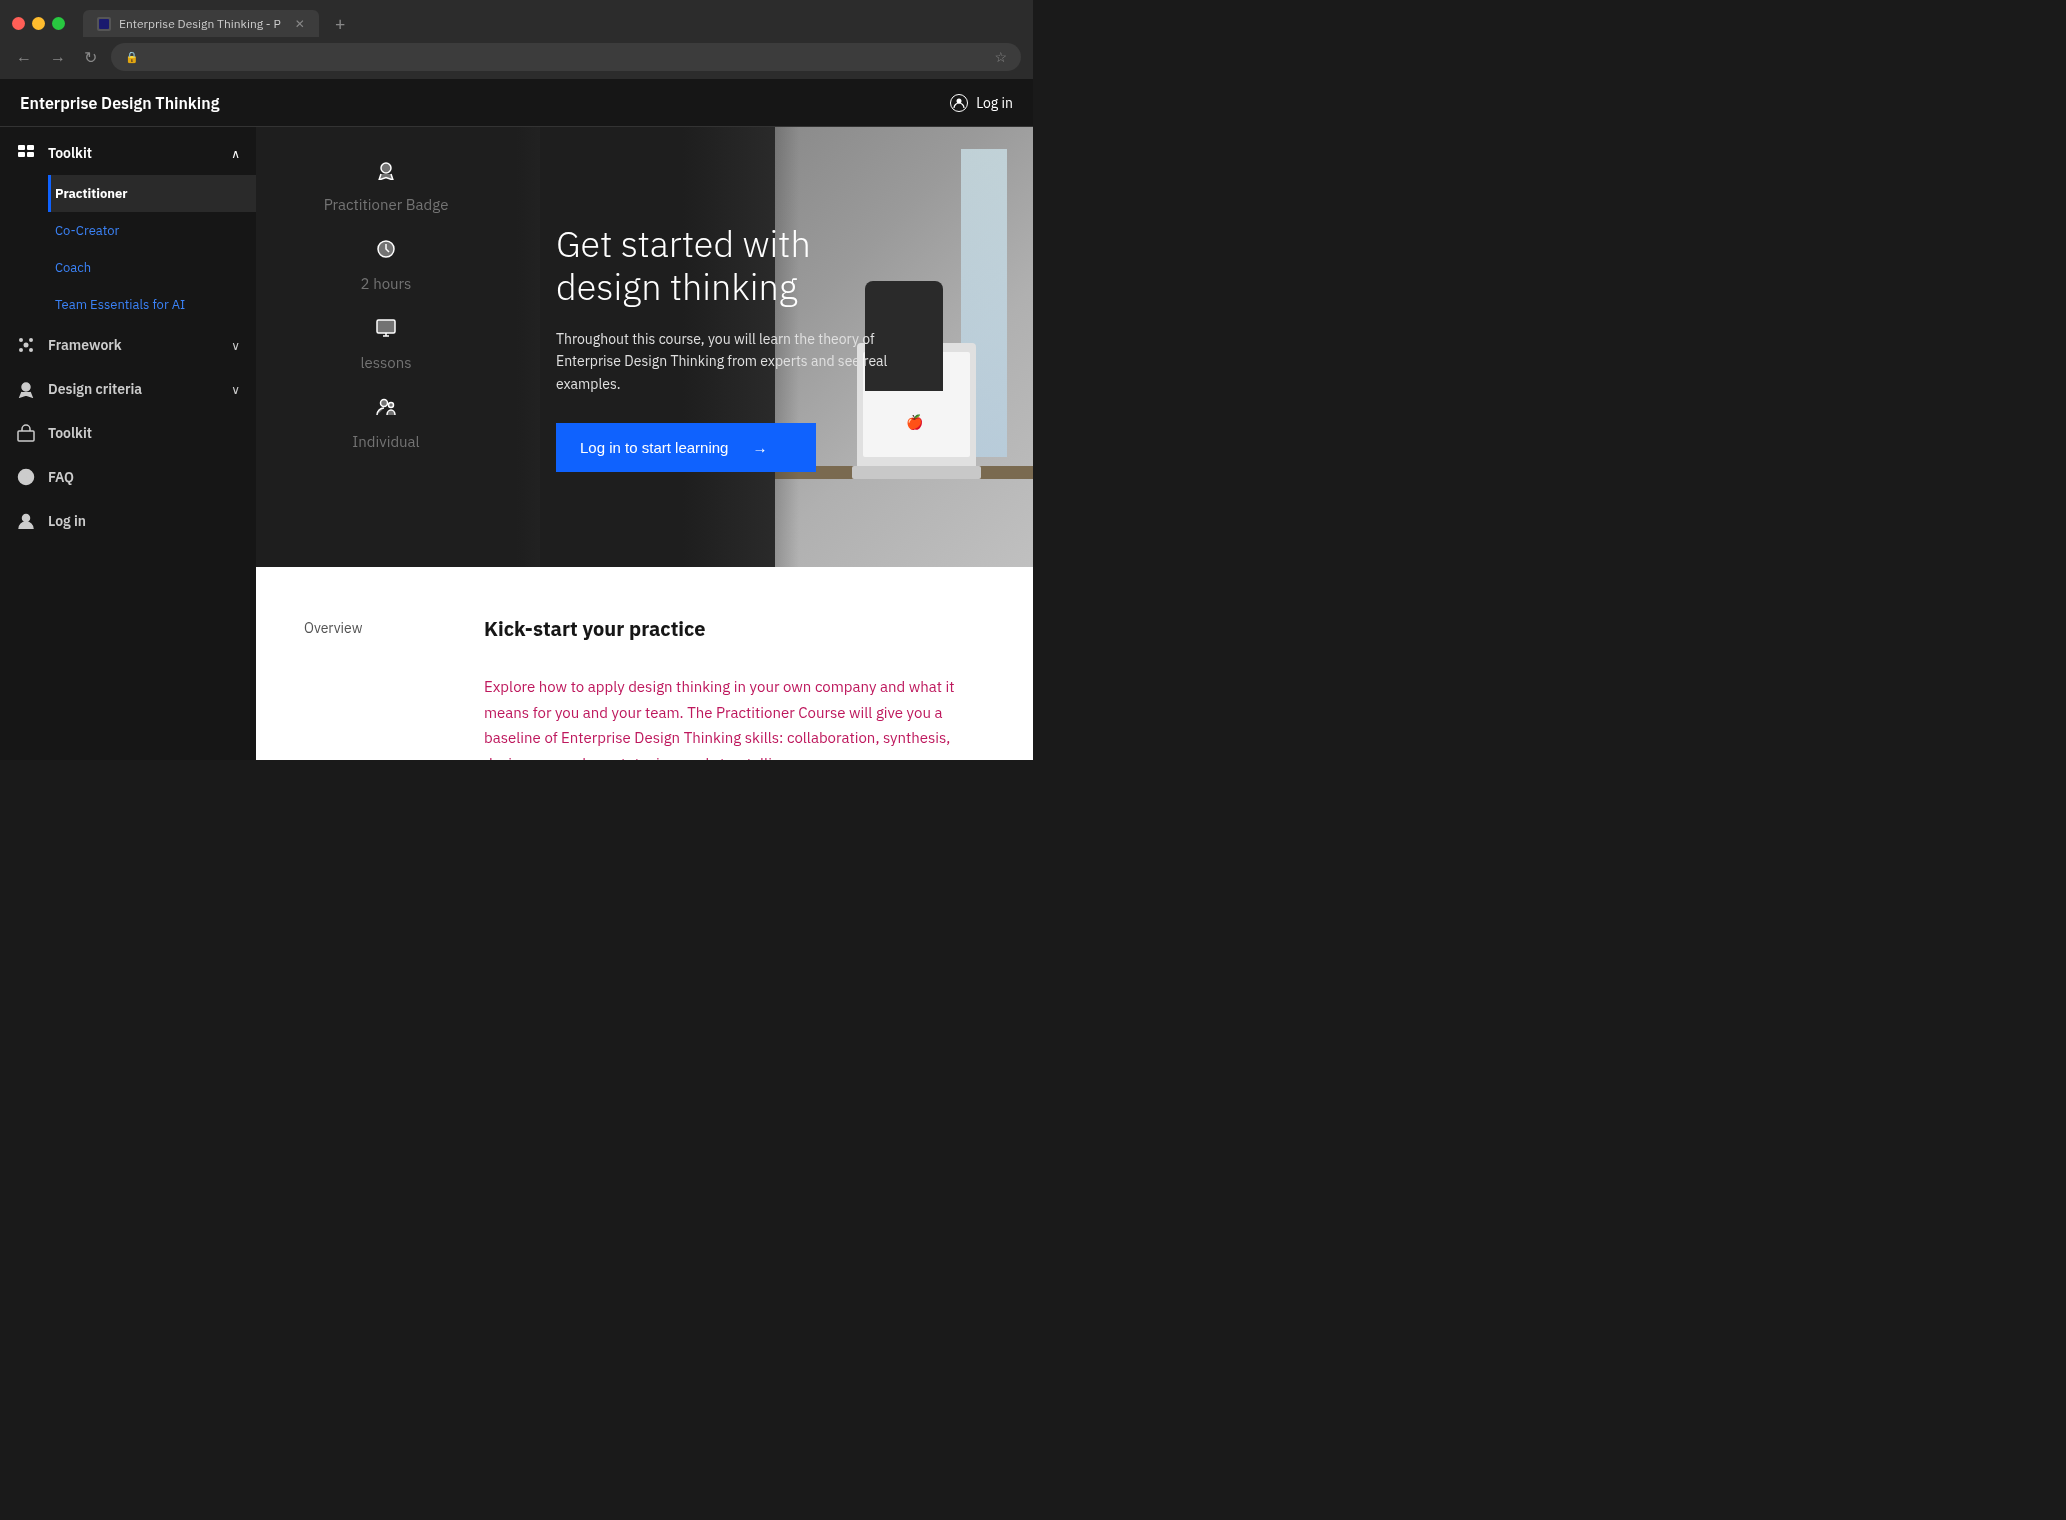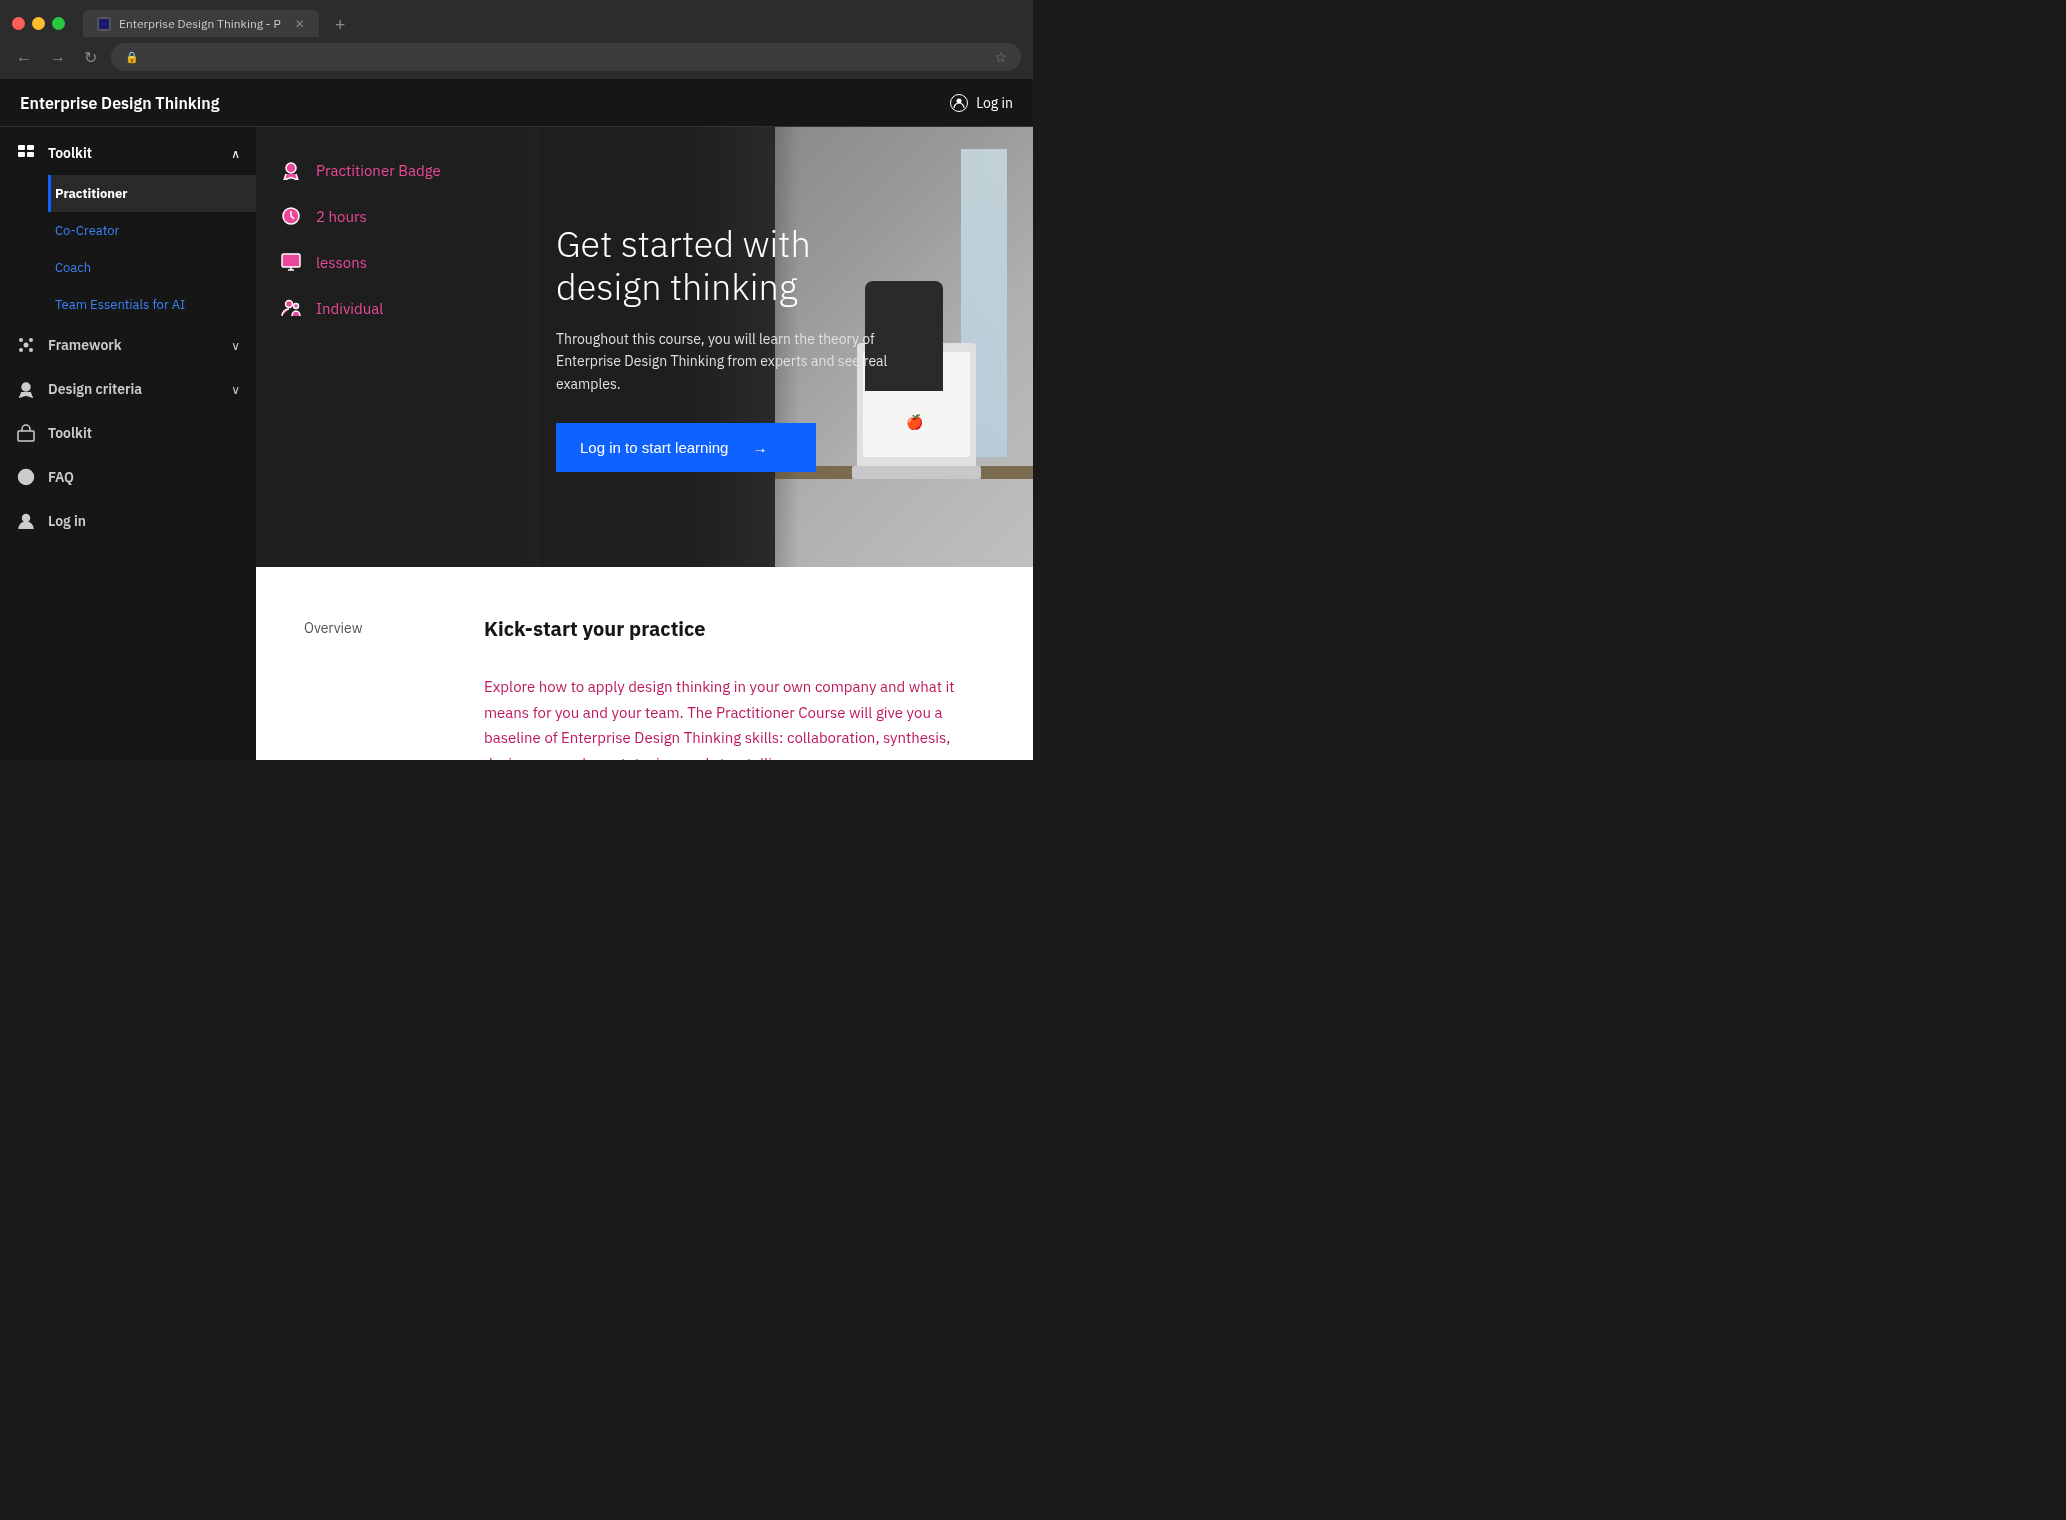--- a/index.html
+++ b/index.html
@@ -46,21 +46,21 @@
     .sidebar-sub-items { padding-left: 48px; }
     .sidebar-sub-item { padding: 10px 16px 10px 0; color: #3b82f6; font-size: 13px; cursor: pointer; display: flex; align-items: center; border-left: 3px solid transparent; padding-left: 4px; }
     .sidebar-sub-item.active { color: #fff; font-weight: 700; border-left: 3px solid #0f62fe; background: #2a2a2a; padding-left: 4px; }
 
     
     .content-area { flex: 1; overflow-y: auto; }
 
     
     .hero { position: relative; background: #2d2d2d; min-height: 440px; display: flex; overflow: hidden; }
     .hero-left { width: 260px; flex-shrink: 0; background: #1e1e1e; padding: 32px 24px; display: flex; flex-direction: column; gap: 24px; z-index: 2; }
-    .hero-info-item { display: flex; align-items: center; gap: 14px; color: #ec4899; font-size: 15px; }
+    .hero-info-item { display: flex; align-items: center; gap: 14px; color: #737373; font-size: 15px; flex-direction: column; }
     .info-icon { width: 22px; height: 22px; flex-shrink: 0; display: flex; align-items: center; justify-content: center; }
 
     .hero-main { flex: 1; position: relative; display: flex; align-items: center; padding: 40px 40px; z-index: 1; }
     .hero-bg { position: absolute; right: 0; top: 0; width: 55%; height: 100%; background: linear-gradient(to right, #1e1e1e 0%, #2a2a2a 30%, #4a4a4a 60%, #6a6a6a 100%); z-index: 0; }
 
     .hero-text-content { position: relative; z-index: 2; max-width: 360px; }
     .hero-heading { color: #fff; font-size: 36px; font-weight: 300; line-height: 1.2; margin-bottom: 20px; }
     .hero-subtext { color: #e0e0e0; font-size: 14px; line-height: 1.6; margin-bottom: 28px; }
     .hero-cta { background: #0f62fe; color: #fff; border: none; padding: 16px 24px; font-size: 15px; cursor: pointer; display: flex; gap: 24px; min-width: 260px; }
 

